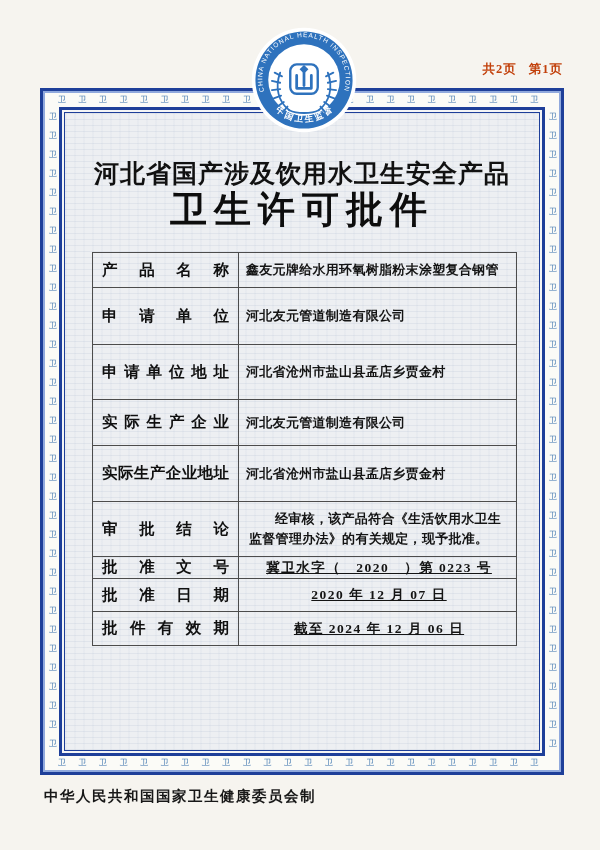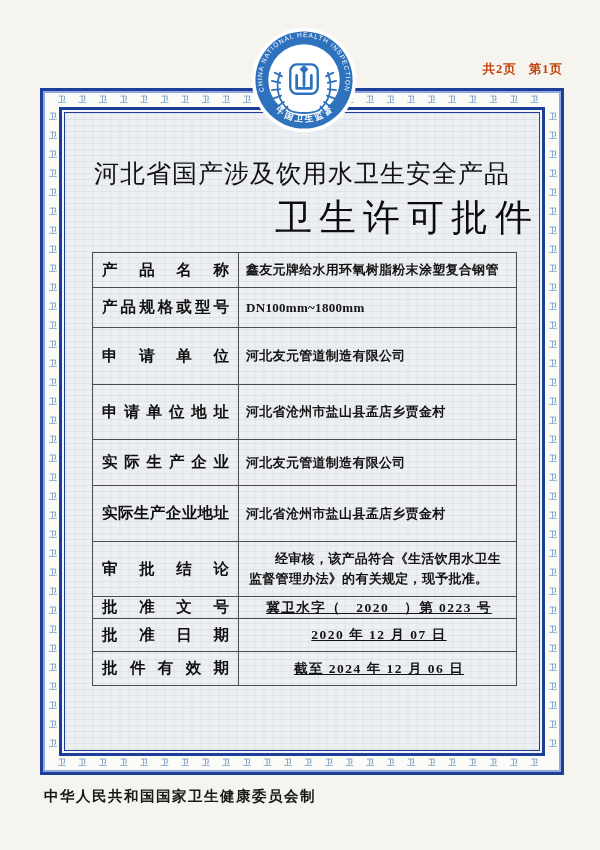--- a/index.html
+++ b/index.html
@@ -53,26 +53,26 @@
       repeating-linear-gradient(0deg, rgba(135,155,185,.13) 0 1px, transparent 1px 6px),
       repeating-linear-gradient(90deg, rgba(160,175,205,.07) 0 2px, transparent 2px 9px);
   }
 
   
   .emblem { position:absolute; left:249px; top:25px; width:110px; height:110px; }
 
   
   .title1 {
     position:absolute; left:0; right:0; top:44px;
-    text-align:center; font-size:25px; font-weight:normal;
+    text-align:center; font-size:25px; font-weight:bold;
     letter-spacing:1px; color:#111;
   }
   .title2 {
-    position:absolute; left:0; right:0; top:80px;
-    text-align:right; font-size:37px; font-weight:normal;
+    position:absolute; left:0; right:0; top:72px;
+    text-align:center; font-size:37px; font-weight:bold;
     letter-spacing:7px; color:#0d0d0d;
   }
 
   
   table.cert {
     position:absolute; left:27px; top:139px; width:425px;
     border-collapse:collapse; table-layout:fixed;
   }
   table.cert td { border:1px solid #4c4c4c; vertical-align:middle; }
   td.flabel {
@@ -116,24 +116,20 @@
       <div class="inner2">
 
         <div class="title1">河北省国产涉及饮用水卫生安全产品</div>
         <div class="title2">卫生许可批件</div>
 
         <table class="cert">
           <tbody id="cert-rows">
               <tr style="height: 35px;">
                 <td class="flabel">产 品 名 称</td>
                 <td class="fvalue">鑫友元牌给水用环氧树脂粉末涂塑复合钢管</td>
-              </tr>
-              <tr style="height: 40px;">
-                <td class="flabel">产品规格或型号</td>
-                <td class="fvalue">DN100mm~1800mm</td>
               </tr>
               <tr style="height: 57px;">
                 <td class="flabel">申 请 单 位</td>
                 <td class="fvalue">河北友元管道制造有限公司</td>
               </tr>
               <tr style="height: 55px;">
                 <td class="flabel">申 请 单 位 地 址</td>
                 <td class="fvalue">河北省沧州市盐山县孟店乡贾金村</td>
               </tr>
               <tr style="height: 46px;">

